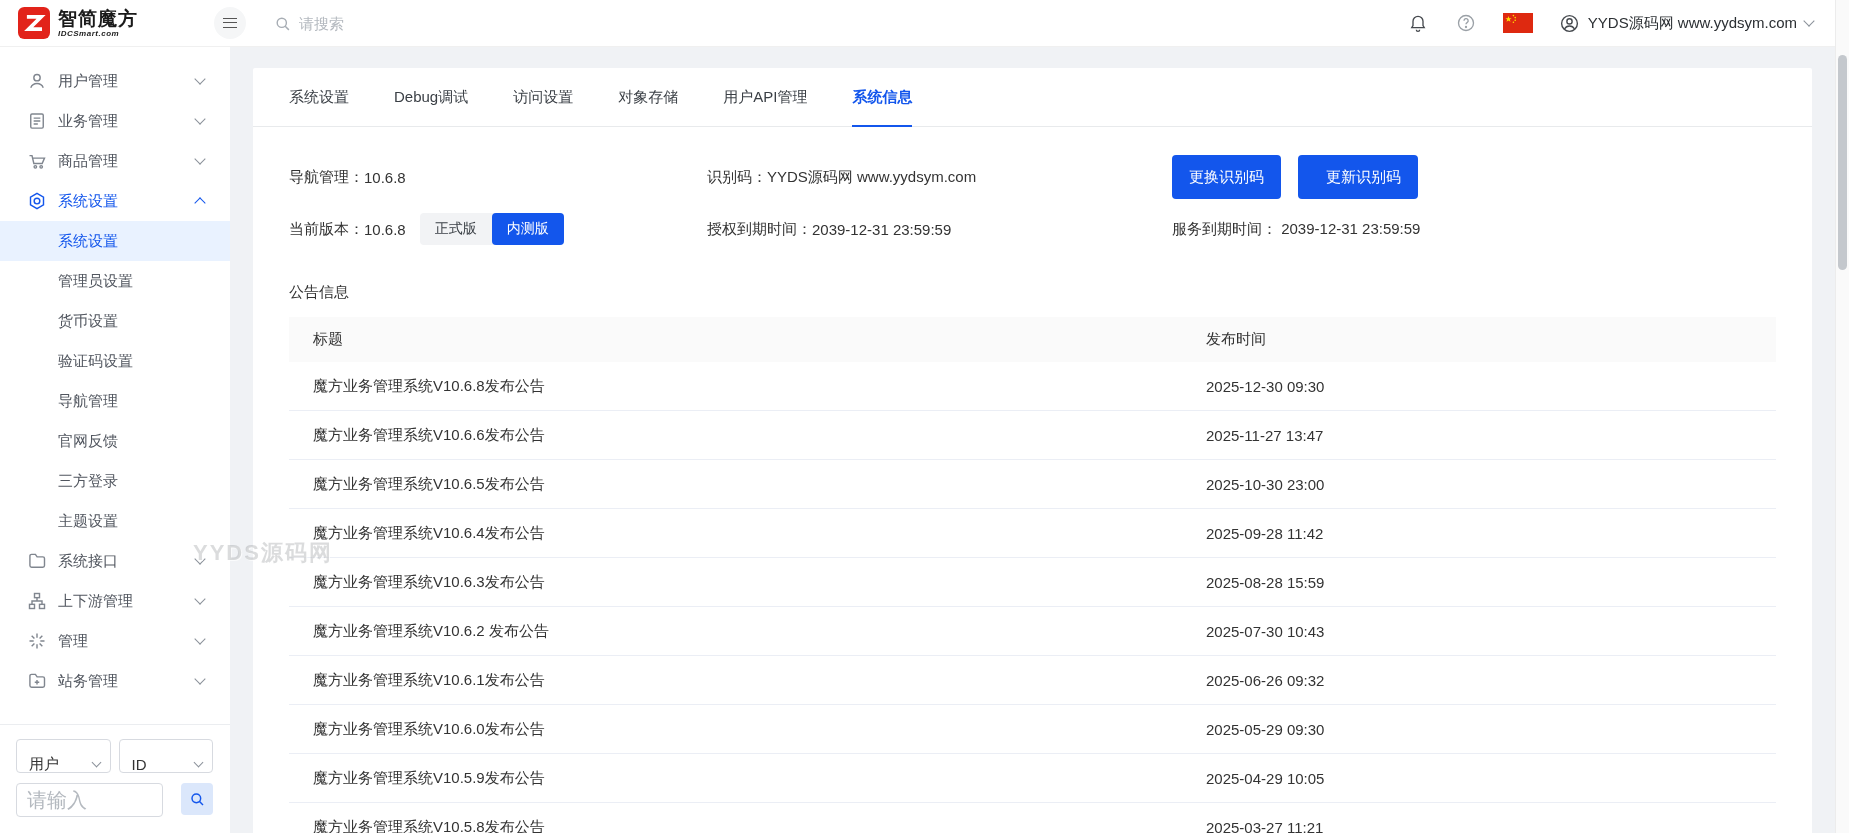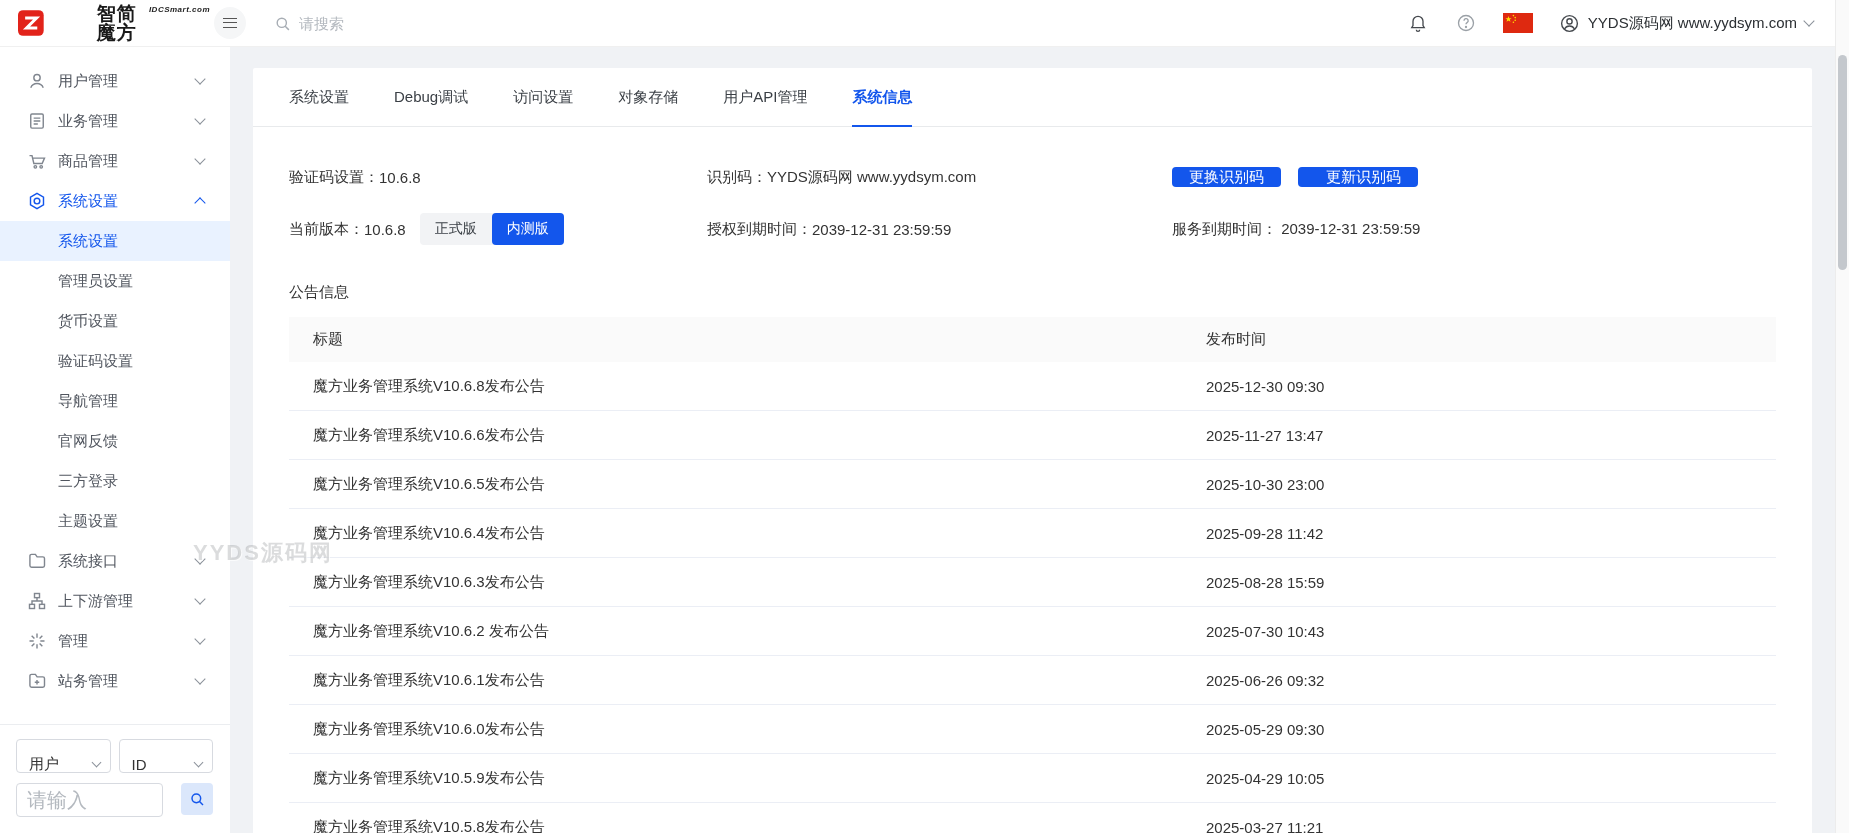--- a/index.html
+++ b/index.html
@@ -3,21 +3,21 @@
 <meta charset="utf-8">
 <style>
   * { margin:0; padding:0; box-sizing:border-box; }
   html,body { width:1849px; height:833px; }
   body { font-family:"Liberation Sans","DejaVu Sans",sans-serif; font-size:15px; color:#333; background:#f0f2f5; }
   .stage { position:relative; width:1849px; height:833px; overflow:hidden; background:#f0f2f5; }
 
   
   .header { position:absolute; top:0; left:0; width:1835px; height:47px; background:#fff; border-bottom:1px solid #f0f0f0; display:flex; align-items:center; z-index:5; }
   .logo-wrap { display:flex; align-items:center; gap:8px; padding-left:18px; width:210px; }
-  .logo-text { display:flex; flex-direction:row; line-height:1;margin-left:45px; }
+  .logo-text { display:flex; flex-direction:column; line-height:1; }
   .logo-title { font-size:19px; font-weight:bold; color:#1a1a1a; letter-spacing:1px; }
   .logo-sub { font-size:8px; font-weight:bold; font-style:italic; color:#222; margin-top:2px; letter-spacing:0.5px; }
   .burger { width:32px; height:32px; border-radius:50%; background:#f5f6f7; display:flex; align-items:center; justify-content:center; cursor:pointer; margin-left:4px; }
   .burger span { display:block; width:14px; height:10px; border-top:1.6px solid #555; border-bottom:1.6px solid #555; position:relative; }
   .burger span::after { content:""; position:absolute; left:0; top:2.6px; width:14px; border-top:1.6px solid #555; }
   .hd-search { display:flex; align-items:center; gap:8px; margin-left:28px; color:#9aa0a6; flex:0 0 auto; }
   .hd-search input { border:none; outline:none; font-size:15px; width:200px; color:#333; background:transparent; }
   .hd-search input::placeholder { color:#b4b9bf; }
   .hd-right { margin-left:auto; display:flex; align-items:center; gap:26px; padding-right:22px; color:#4a4f55; }
   .hd-ic { width:22px; height:22px; display:flex; align-items:center; justify-content:center; cursor:pointer; color:#45494e; }
@@ -57,21 +57,21 @@
   .info { padding:32px 36px 0 36px; position:relative; }
   .info-row { display:flex; align-items:center; height:36px; }
   .info-row + .info-row { margin-top:16px; }
   .cell-a { width:418px; display:flex; align-items:center; }
   .cell-b { width:465px; display:flex; align-items:center; }
   .lbl { color:#333; }
   .val { color:#333; }
   .seg-group { display:inline-flex; background:#f2f3f5; border-radius:4px; margin-left:14px; }
   .seg { padding:7px 15px; font-size:14px; color:#3a3f45; cursor:pointer; border-radius:4px; }
   .seg.selected { background:#1356ec; color:#fff; }
-  .btn-primary { background:#1356ec; color:#fff; border:none; border-radius:4px; padding:0 17px; height:20px; font-size:15px; cursor:pointer; font-family:inherit; }
+  .btn-primary { background:#1356ec; color:#fff; border:none; border-radius:4px; padding:0 17px; height:44px; font-size:15px; cursor:pointer; font-family:inherit; }
   .btn-primary + .btn-primary { margin-left:17px;padding-left:28px; }
 
   .section-title { margin:36px 36px 0 36px; color:#333; font-size:15px; }
   .table { margin:15px 36px 0 36px; }
   .t-head { height:45px; background:#fafafa; display:flex; align-items:center; color:#333; }
   .t-row { height:49px; display:flex; align-items:center; border-bottom:1px solid #ebeef5; cursor:pointer; }
   .c1 { flex:0 0 917px; padding-left:24px; }
   .c2 { flex:1; }
 
   
@@ -277,21 +277,21 @@
           <div class="tab">Debug调试</div>
           <div class="tab">访问设置</div>
           <div class="tab">对象存储</div>
           <div class="tab">用户API管理</div>
           <div class="tab active">系统信息</div>
         </div>
 
       <div class="info">
         <div class="info-row">
           <div class="cell-a">
-            <span class="lbl">验证码设置：</span>
+            <span class="lbl">导航管理：</span>
             <span class="val">10.6.8</span>
           </div>
           <div class="cell-b">
             <span class="lbl">识别码：</span>
             <span class="val">YYDS源码网 www.yydsym.com</span>
           </div>
           <button class="btn-primary">更换识别码</button>
           <button class="btn-primary">更新识别码</button>
         </div>
         <div class="info-row">

